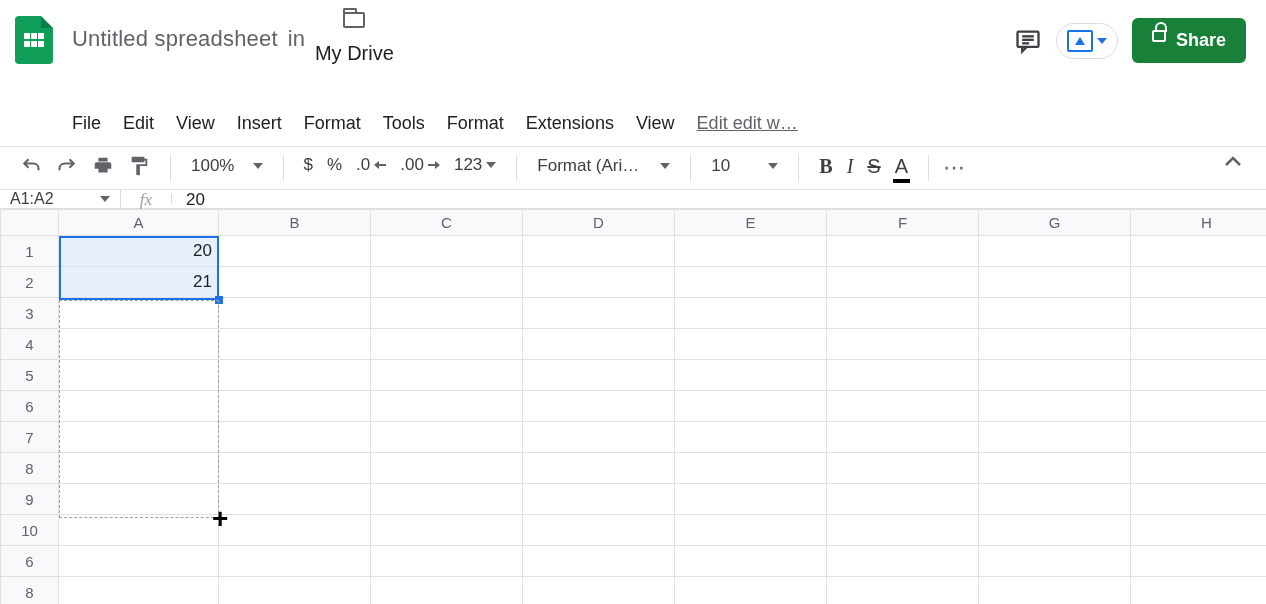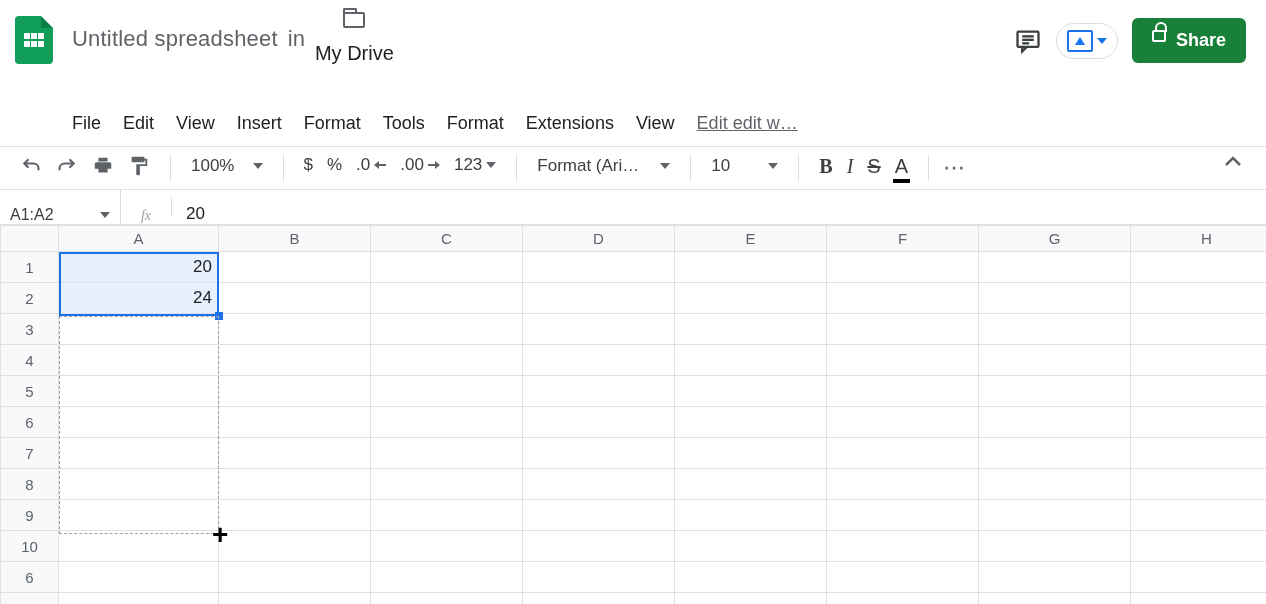--- a/index.html
+++ b/index.html
@@ -38,24 +38,24 @@
   .tb-btn { color:#5f6368; display:flex; align-items:center; gap:4px; font-size:18px;}
   .tb-text { color:#3c4043; font-size:17px;}
   .tb-caret { width:0;height:0;border-left:5px solid transparent;border-right:5px solid transparent;border-top:6px solid #5f6368;}
   .bold { font-weight:bold; font-family: "Times New Roman", serif; font-size:20px;}
   .italic { font-style:italic; font-family: "Times New Roman", serif; font-size:20px;}
   .strike { text-decoration:line-through; font-size:20px;}
   .textcolor { position:relative; font-size:20px;}
   .textcolor::after { content:''; position:absolute; left:-2px; right:-2px; bottom:-5px; height:4px; background:#000;}
   .collapse { margin-left:auto; padding-right:10px;}
   
-  .fx-row { display:flex; align-items:flex-end; border-top:1px solid #e0e0e0; border-bottom:1px solid #e0e0e0; height:36px;}
+  .fx-row { display:flex; align-items:flex-start; border-top:1px solid #e0e0e0; border-bottom:1px solid #e0e0e0; height:20px;}
   .namebox { width:120px; display:flex; align-items:center; justify-content:space-between; padding:0 10px; font-size:16px; color:#3c4043;}
   .fx-sep { width:1px; background:#dadce0; height:100%;}
-  .fx-label { width:50px; text-align:center; font-style:italic; font-family:serif; color:#9aa0a6; font-size:14px;}
+  .fx-label { width:50px; text-align:center; font-style:italic; font-family:serif; color:#9aa0a6; font-size:17px;}
   .fx-sep2 { width:1px; background:#dadce0; height:60%; align-self:center;}
   .fx-input { flex:1; padding:0 14px; font-size:17px; color:#202124;}
   
   .grid { position:relative; }
   table.sheet { border-collapse:collapse; table-layout:fixed; width:1266px;}
   .sheet th, .sheet td { border:1px solid #e0e0e0; font-weight:normal;}
   .sheet thead th { background:#f8f9fa; color:#5f6368; height:26px; font-size:15px;}
   .corner { width:58px; background:#f8f9fa;}
   .colA { width:160px;} .colOther{ width:152px;}
   .sheet tbody th { background:#f8f9fa; color:#5f6368; width:58px; height:31px; font-size:15px; text-align:center;}
@@ -238,21 +238,21 @@
           <td></td>
           <td></td>
           <td></td>
           <td></td>
           <td></td>
           <td></td>
           <td></td>
         </tr>
         <tr>
           <th>2</th>
-          <td class="sel">24</td>
+          <td class="sel">21</td>
           <td></td>
           <td></td>
           <td></td>
           <td></td>
           <td></td>
           <td></td>
           <td></td>
         </tr>
         <tr>
           <th>3</th>

